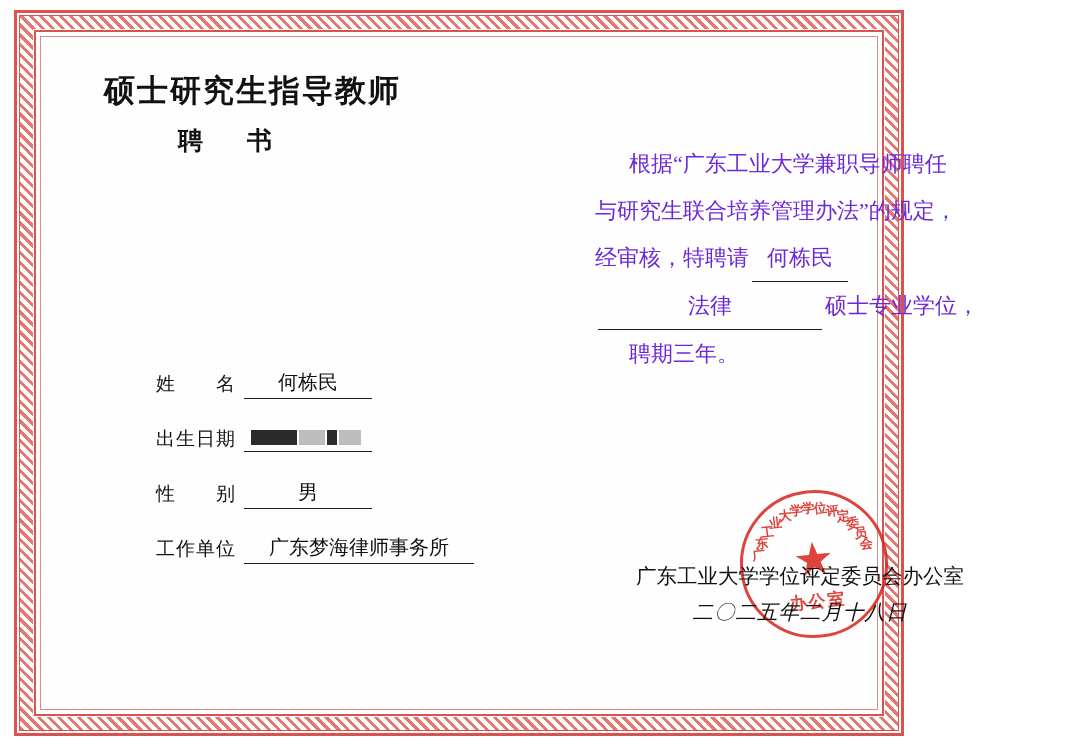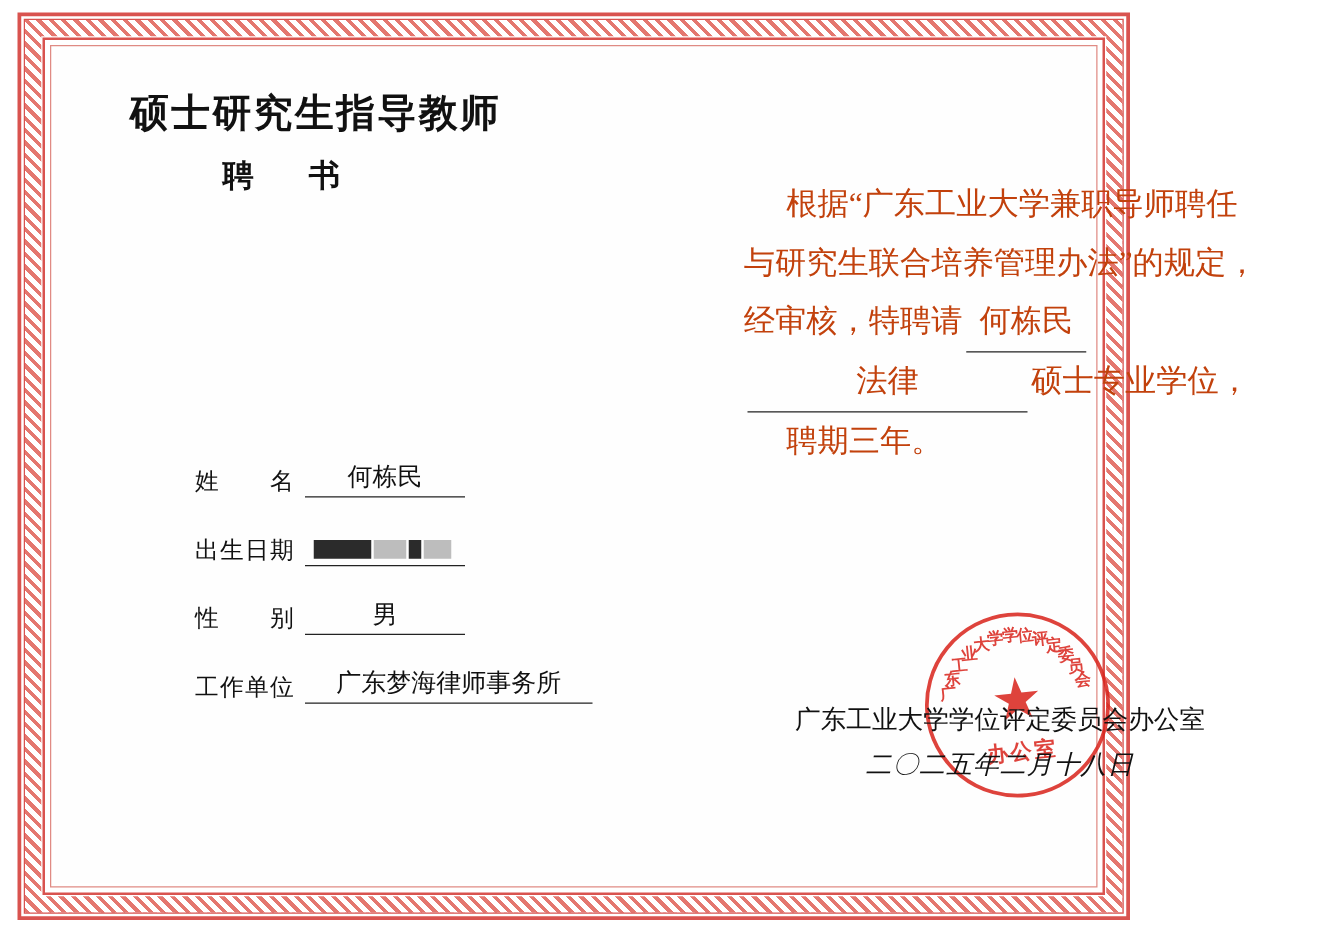--- a/index.html
+++ b/index.html
@@ -121,23 +121,24 @@
   .fields {
     position: absolute;
     left: 156px;
     top: 370px;
     width: 420px;
     font-size: 19px;
     color: #111;
   }
   .field-row {
     display: flex;
-    align-items: flex-end;
+    align-items: center;
     margin-bottom: 27px;
     height: 28px;
+    font-family: Liberation Mono, monospace;
   }
   .field-label {
     white-space: nowrap;
     letter-spacing: 1px;
     font-size: 19px;
     color: #111;
   }
   .field-value {
     flex: 1;
     border-bottom: 1.6px solid #222;
@@ -168,23 +169,23 @@
   .redact.w4 { width: 22px; }
   .redact.w5 { width: 14px; }
   .redact.w6 { width: 44px; }
 
   
   .right-col {
     position: absolute;
     left: 595px;
     top: 140px;
     width: 390px;
-    font-size: 25px;
+    font-size: 22px;
     line-height: 47px;
-    color: #c2410c;
+    color: #6d28d9;
   }
   .para-line {
     display: flex;
     align-items: baseline;
     white-space: nowrap;
   }
   .para-line.indent { padding-left: 34px; }
   .inline-blank {
     display: inline-block;
     border-bottom: 1.5px solid #222;

